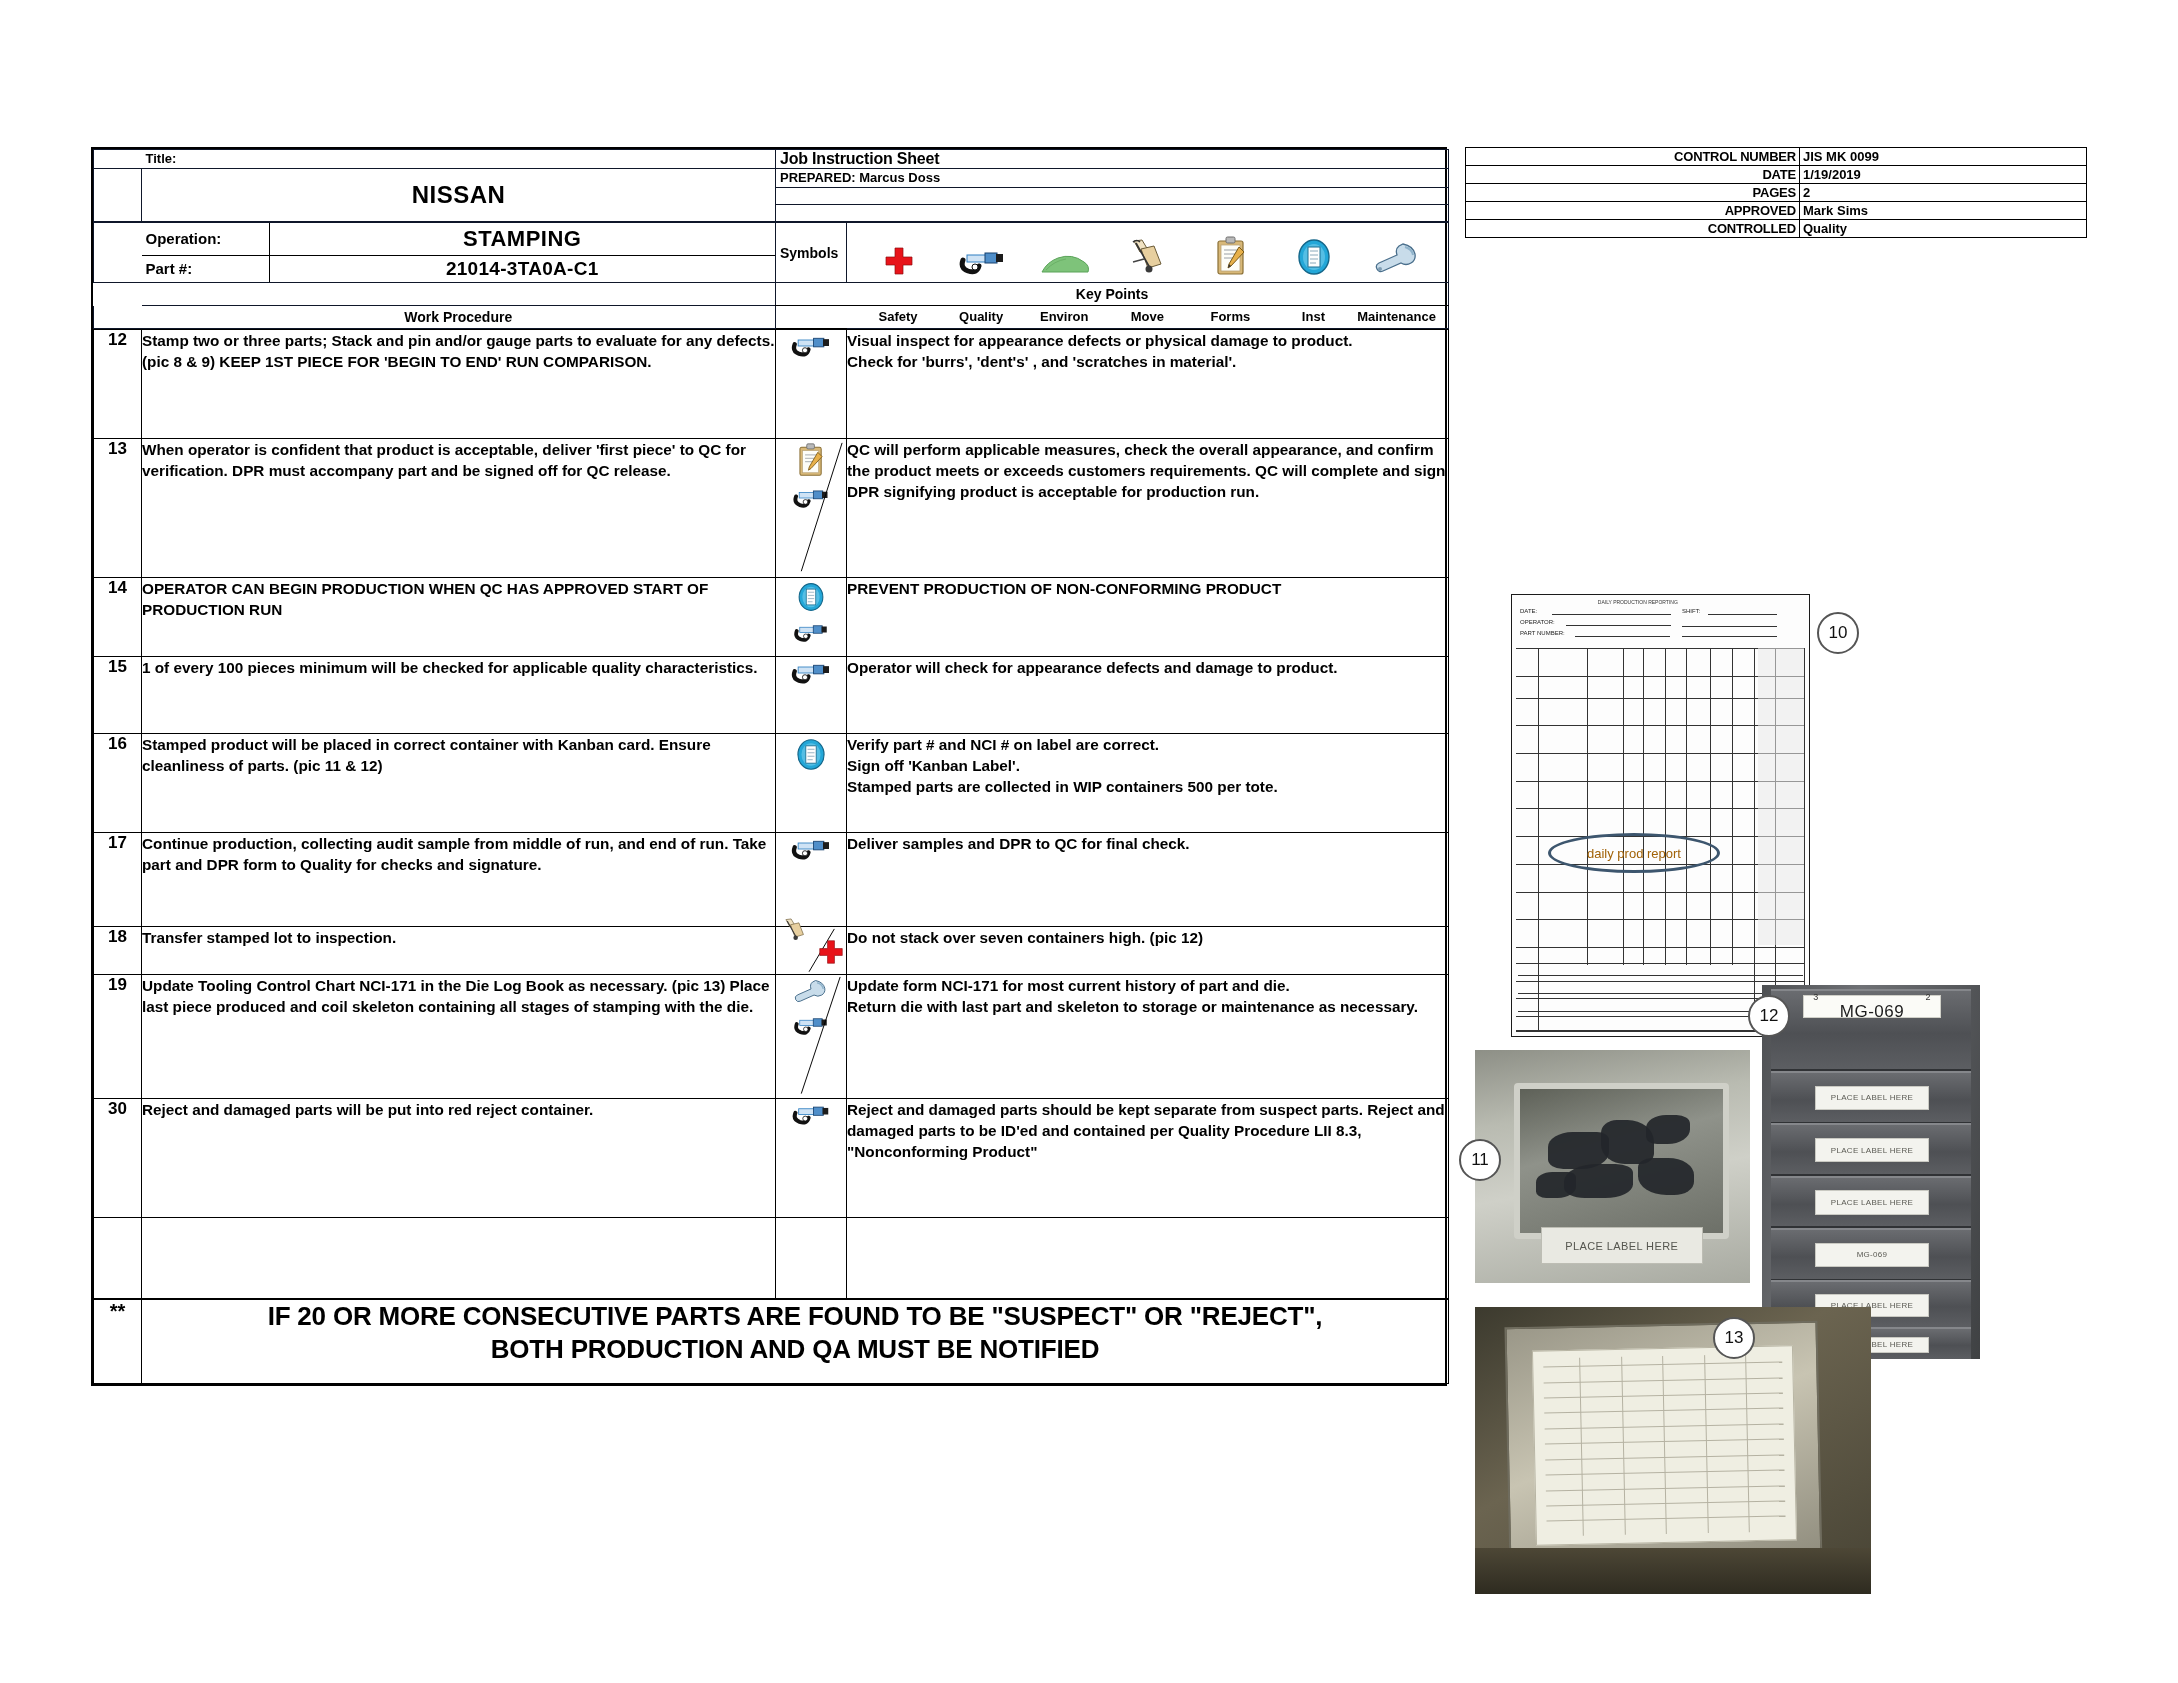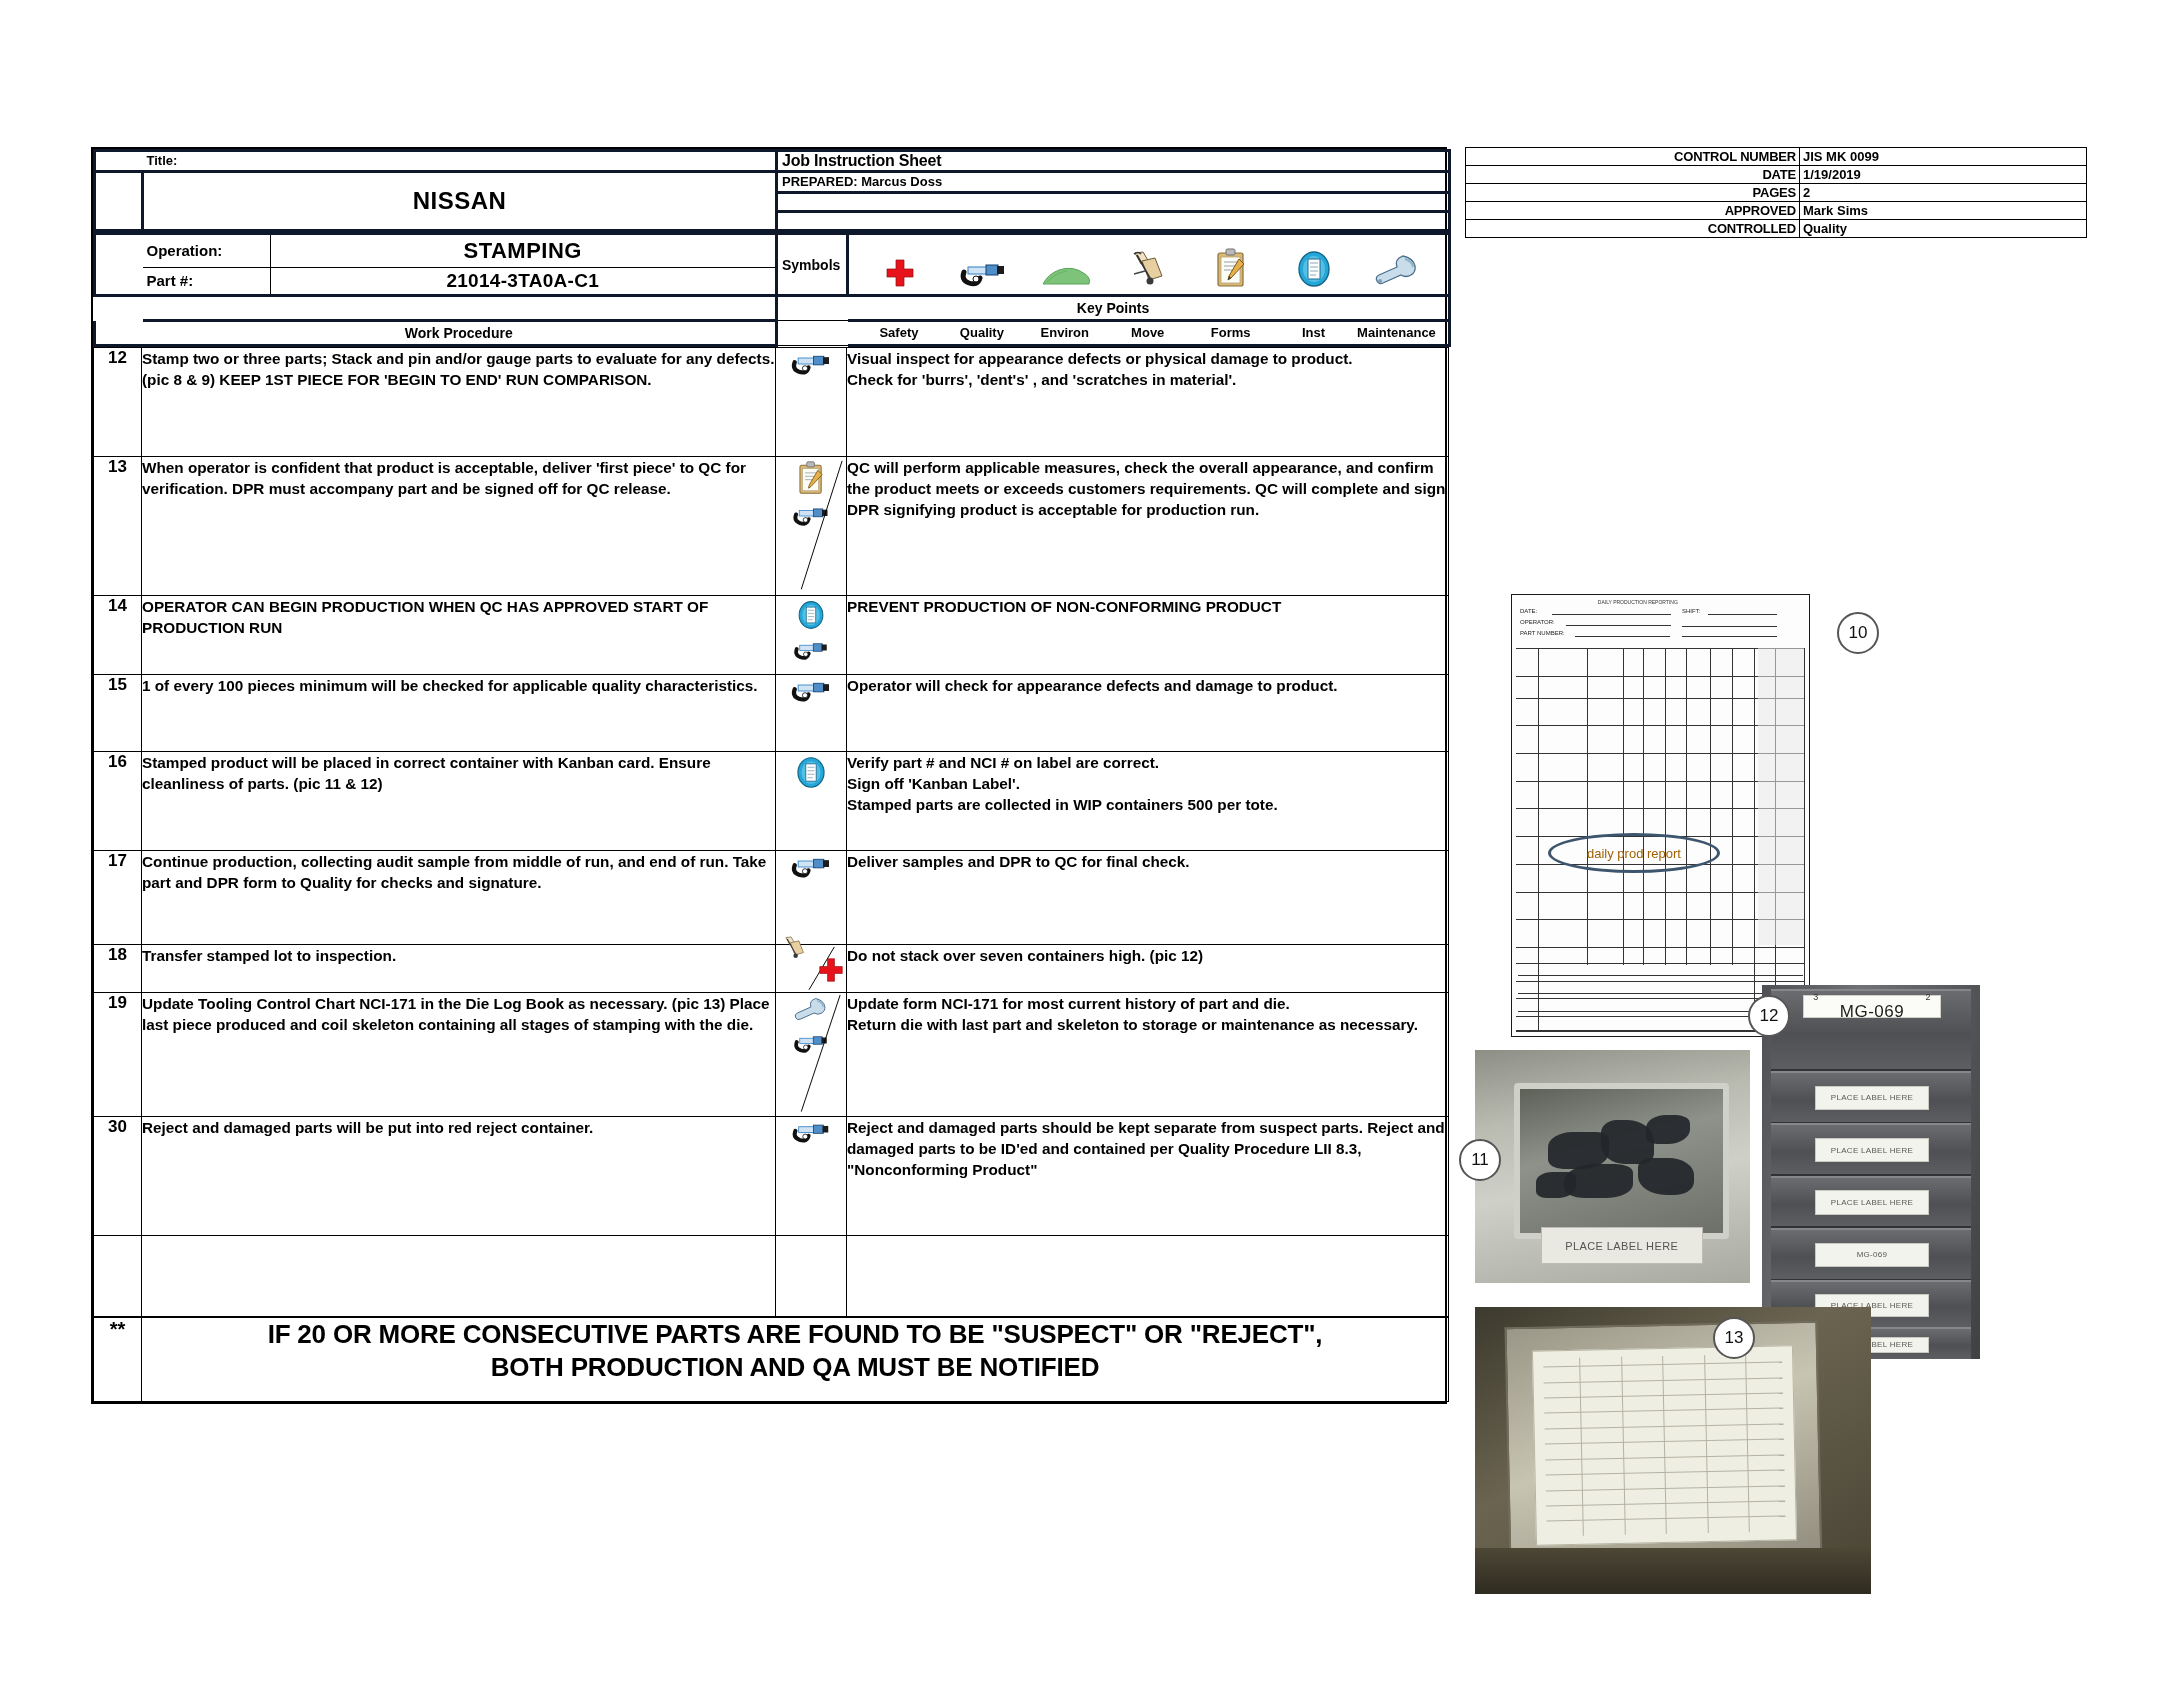--- a/index.html
+++ b/index.html
@@ -38,21 +38,21 @@
     table-layout: fixed;
   }
   table.grid td {
     border: 1px solid #000;
     vertical-align: top;
     padding: 0;
   }
 
   
   .hdr-tbl { border-collapse: collapse; width: 100%; table-layout: fixed; }
-  .hdr-tbl td { border: 3px solid #0f172a; padding: 0 4px; vertical-align: middle; }
+  .hdr-tbl td { border: 1px solid #0f172a; padding: 0 4px; vertical-align: middle; }
 
   .col-num { width: 48px; }
   .col-left { width: 634px; }
   .col-sym { width: 71px; }
   .col-key { width: 602px; }
 
   .title-label {
     font-size: 13px;
     font-weight: bold;
     height: 18px;
@@ -441,21 +441,21 @@
         <div class="fs-line" style="right:0;top:0;width:1px;height:382px;"></div>
         <div style="position:absolute;left:242px;top:0;width:46px;height:297px;background:#e9e9e9;opacity:0.55;"></div>
         <div style="position:absolute;left:2px;top:327px;right:2px;bottom:2px;">
           <div class="fs-line" style="left:0;top:0;width:100%;height:1px;"></div>
           <div class="fs-line" style="left:0;top:18px;width:100%;height:1px;"></div>
           <div class="fs-line" style="left:0;top:36px;width:100%;height:1px;"></div>
         </div>
       </div>
       <div class="oval">daily prod report</div>
     </div>
-    <div class="callout" style="left:372px; top:374px;">10</div>
+    <div class="callout" style="left:352px; top:374px;">10</div>
 
     <div class="photo ph-bin">
       <div class="bin-inner">
         <div class="scrap" style="left:14%;top:30%;width:30%;height:26%;"></div>
         <div class="scrap" style="left:40%;top:22%;width:26%;height:30%;border-radius:30% 50% 25% 45%;"></div>
         <div class="scrap" style="left:22%;top:52%;width:34%;height:24%;border-radius:50% 25% 40% 30%;"></div>
         <div class="scrap" style="left:58%;top:48%;width:28%;height:26%;border-radius:25% 45% 35% 50%;"></div>
         <div class="scrap" style="left:8%;top:58%;width:20%;height:18%;"></div>
         <div class="scrap" style="left:62%;top:18%;width:22%;height:20%;border-radius:45% 30% 50% 25%;"></div>
       </div>

